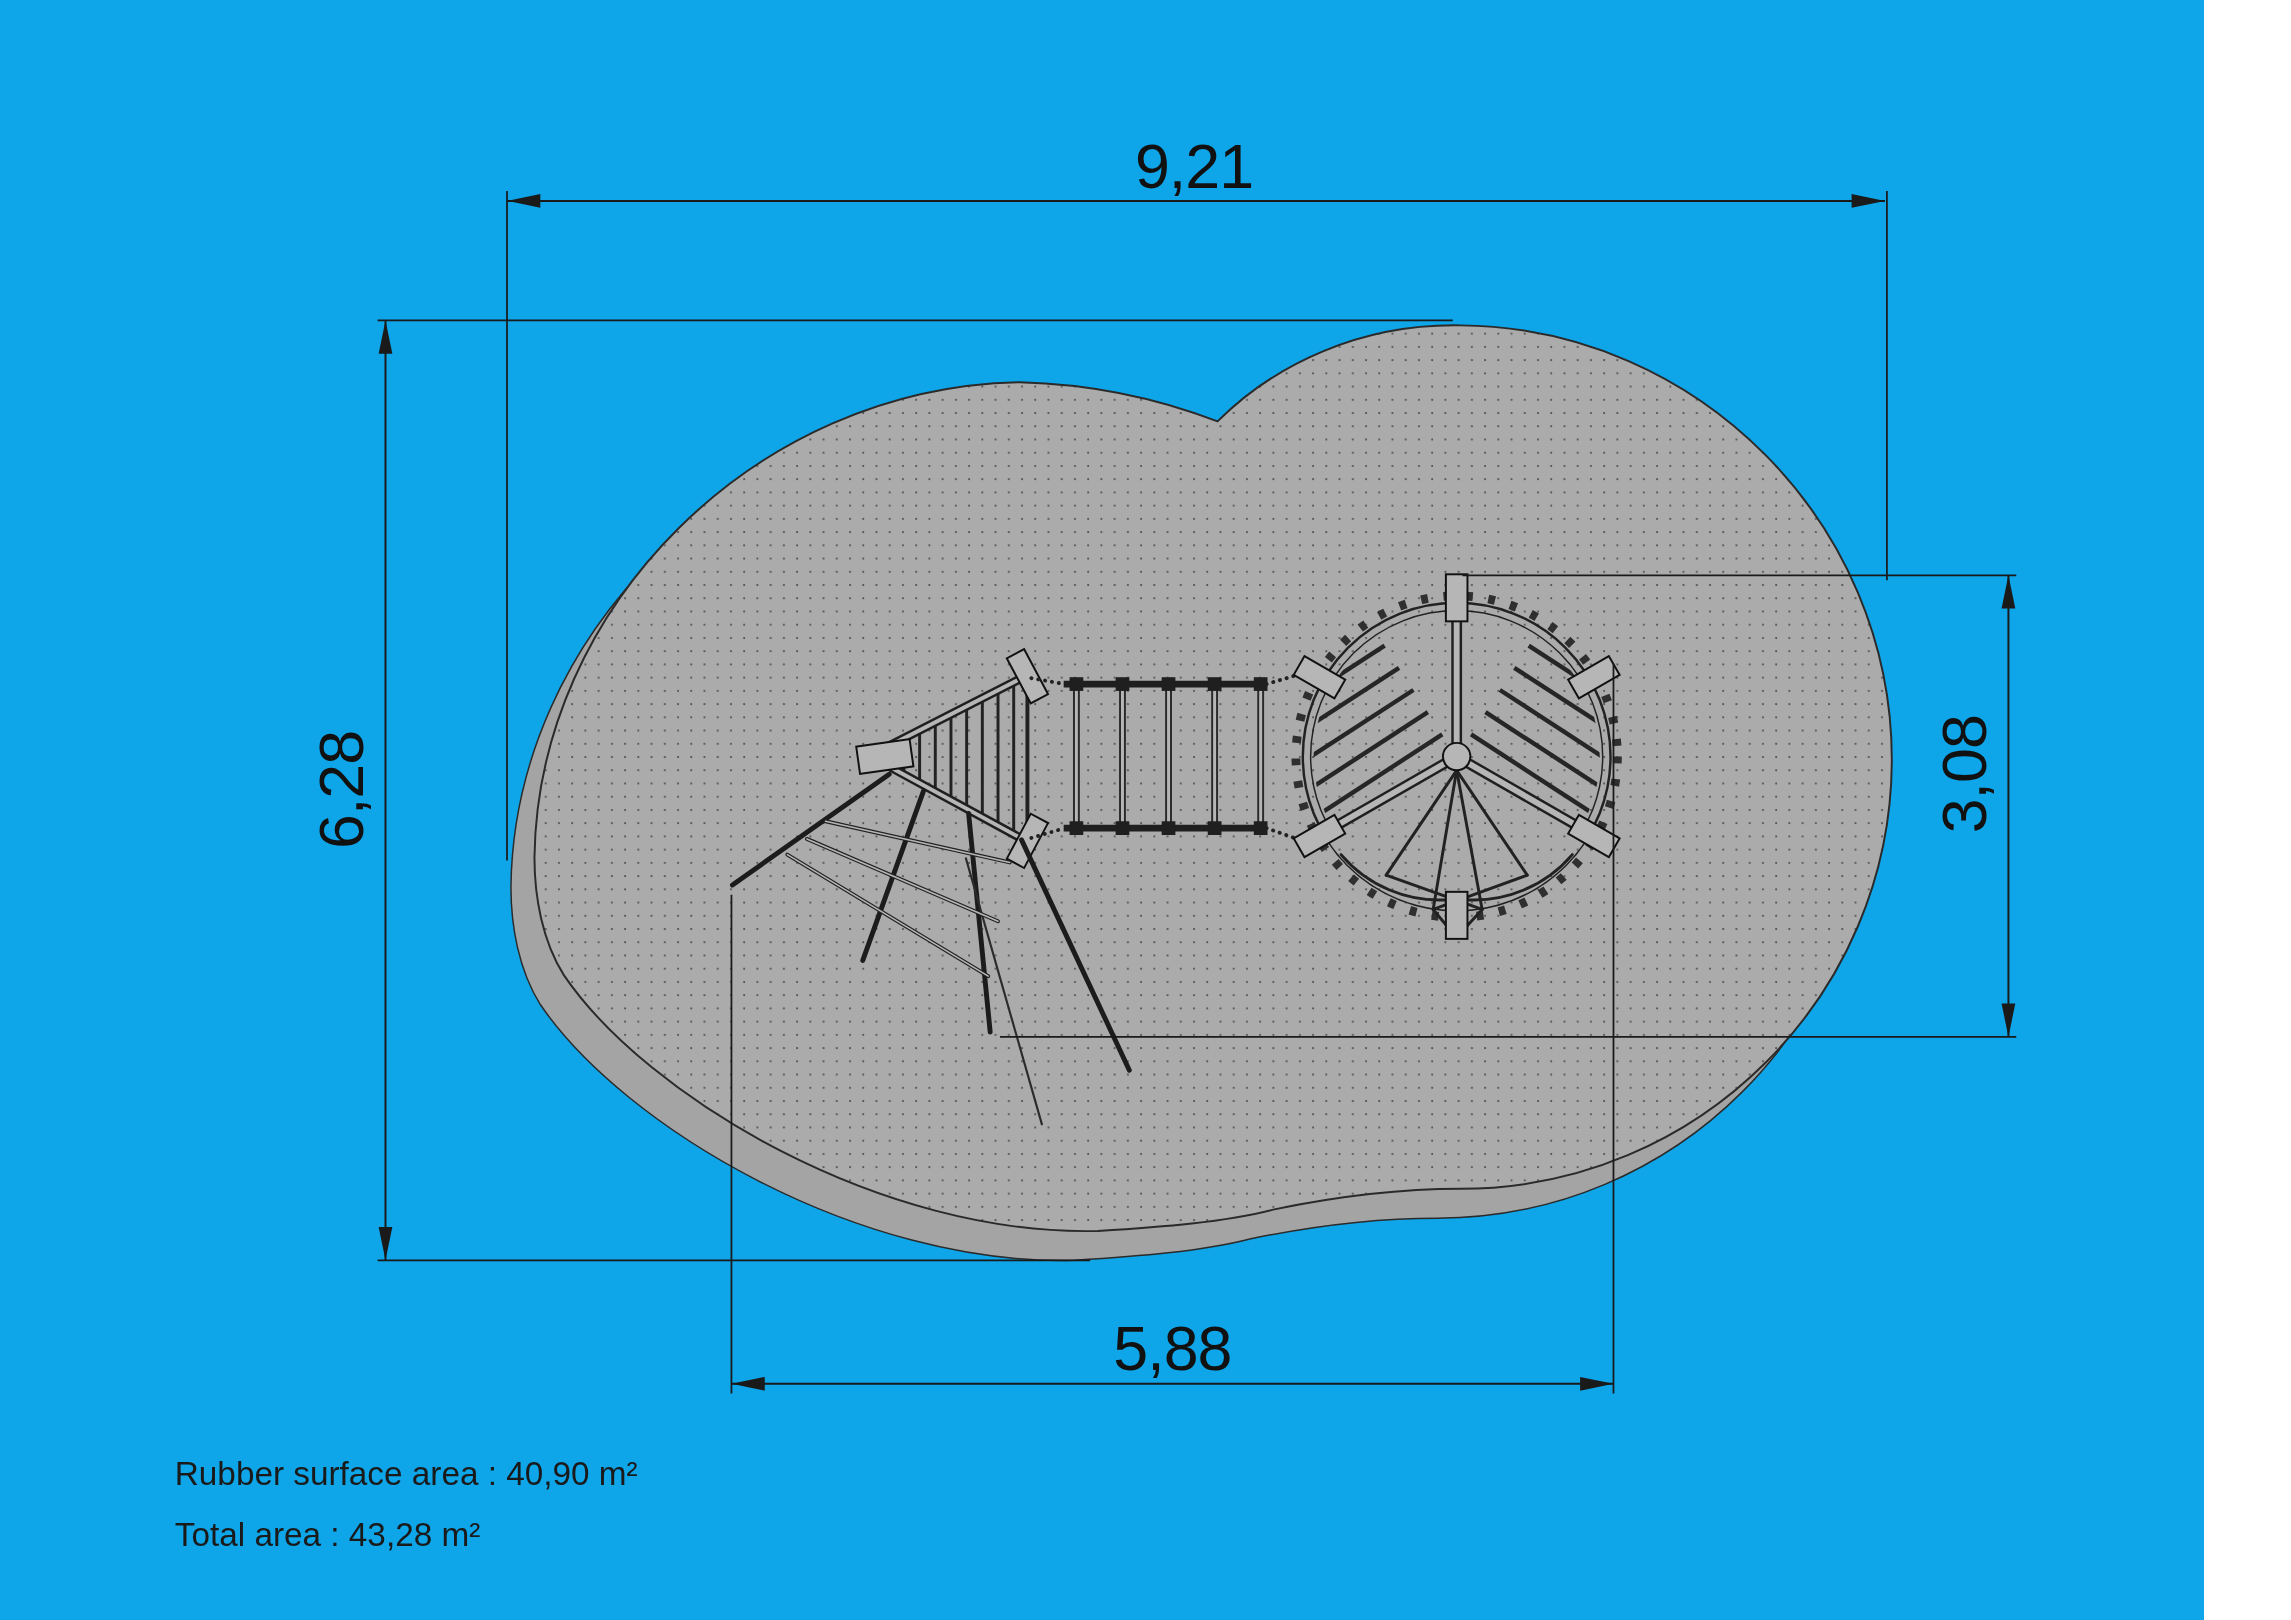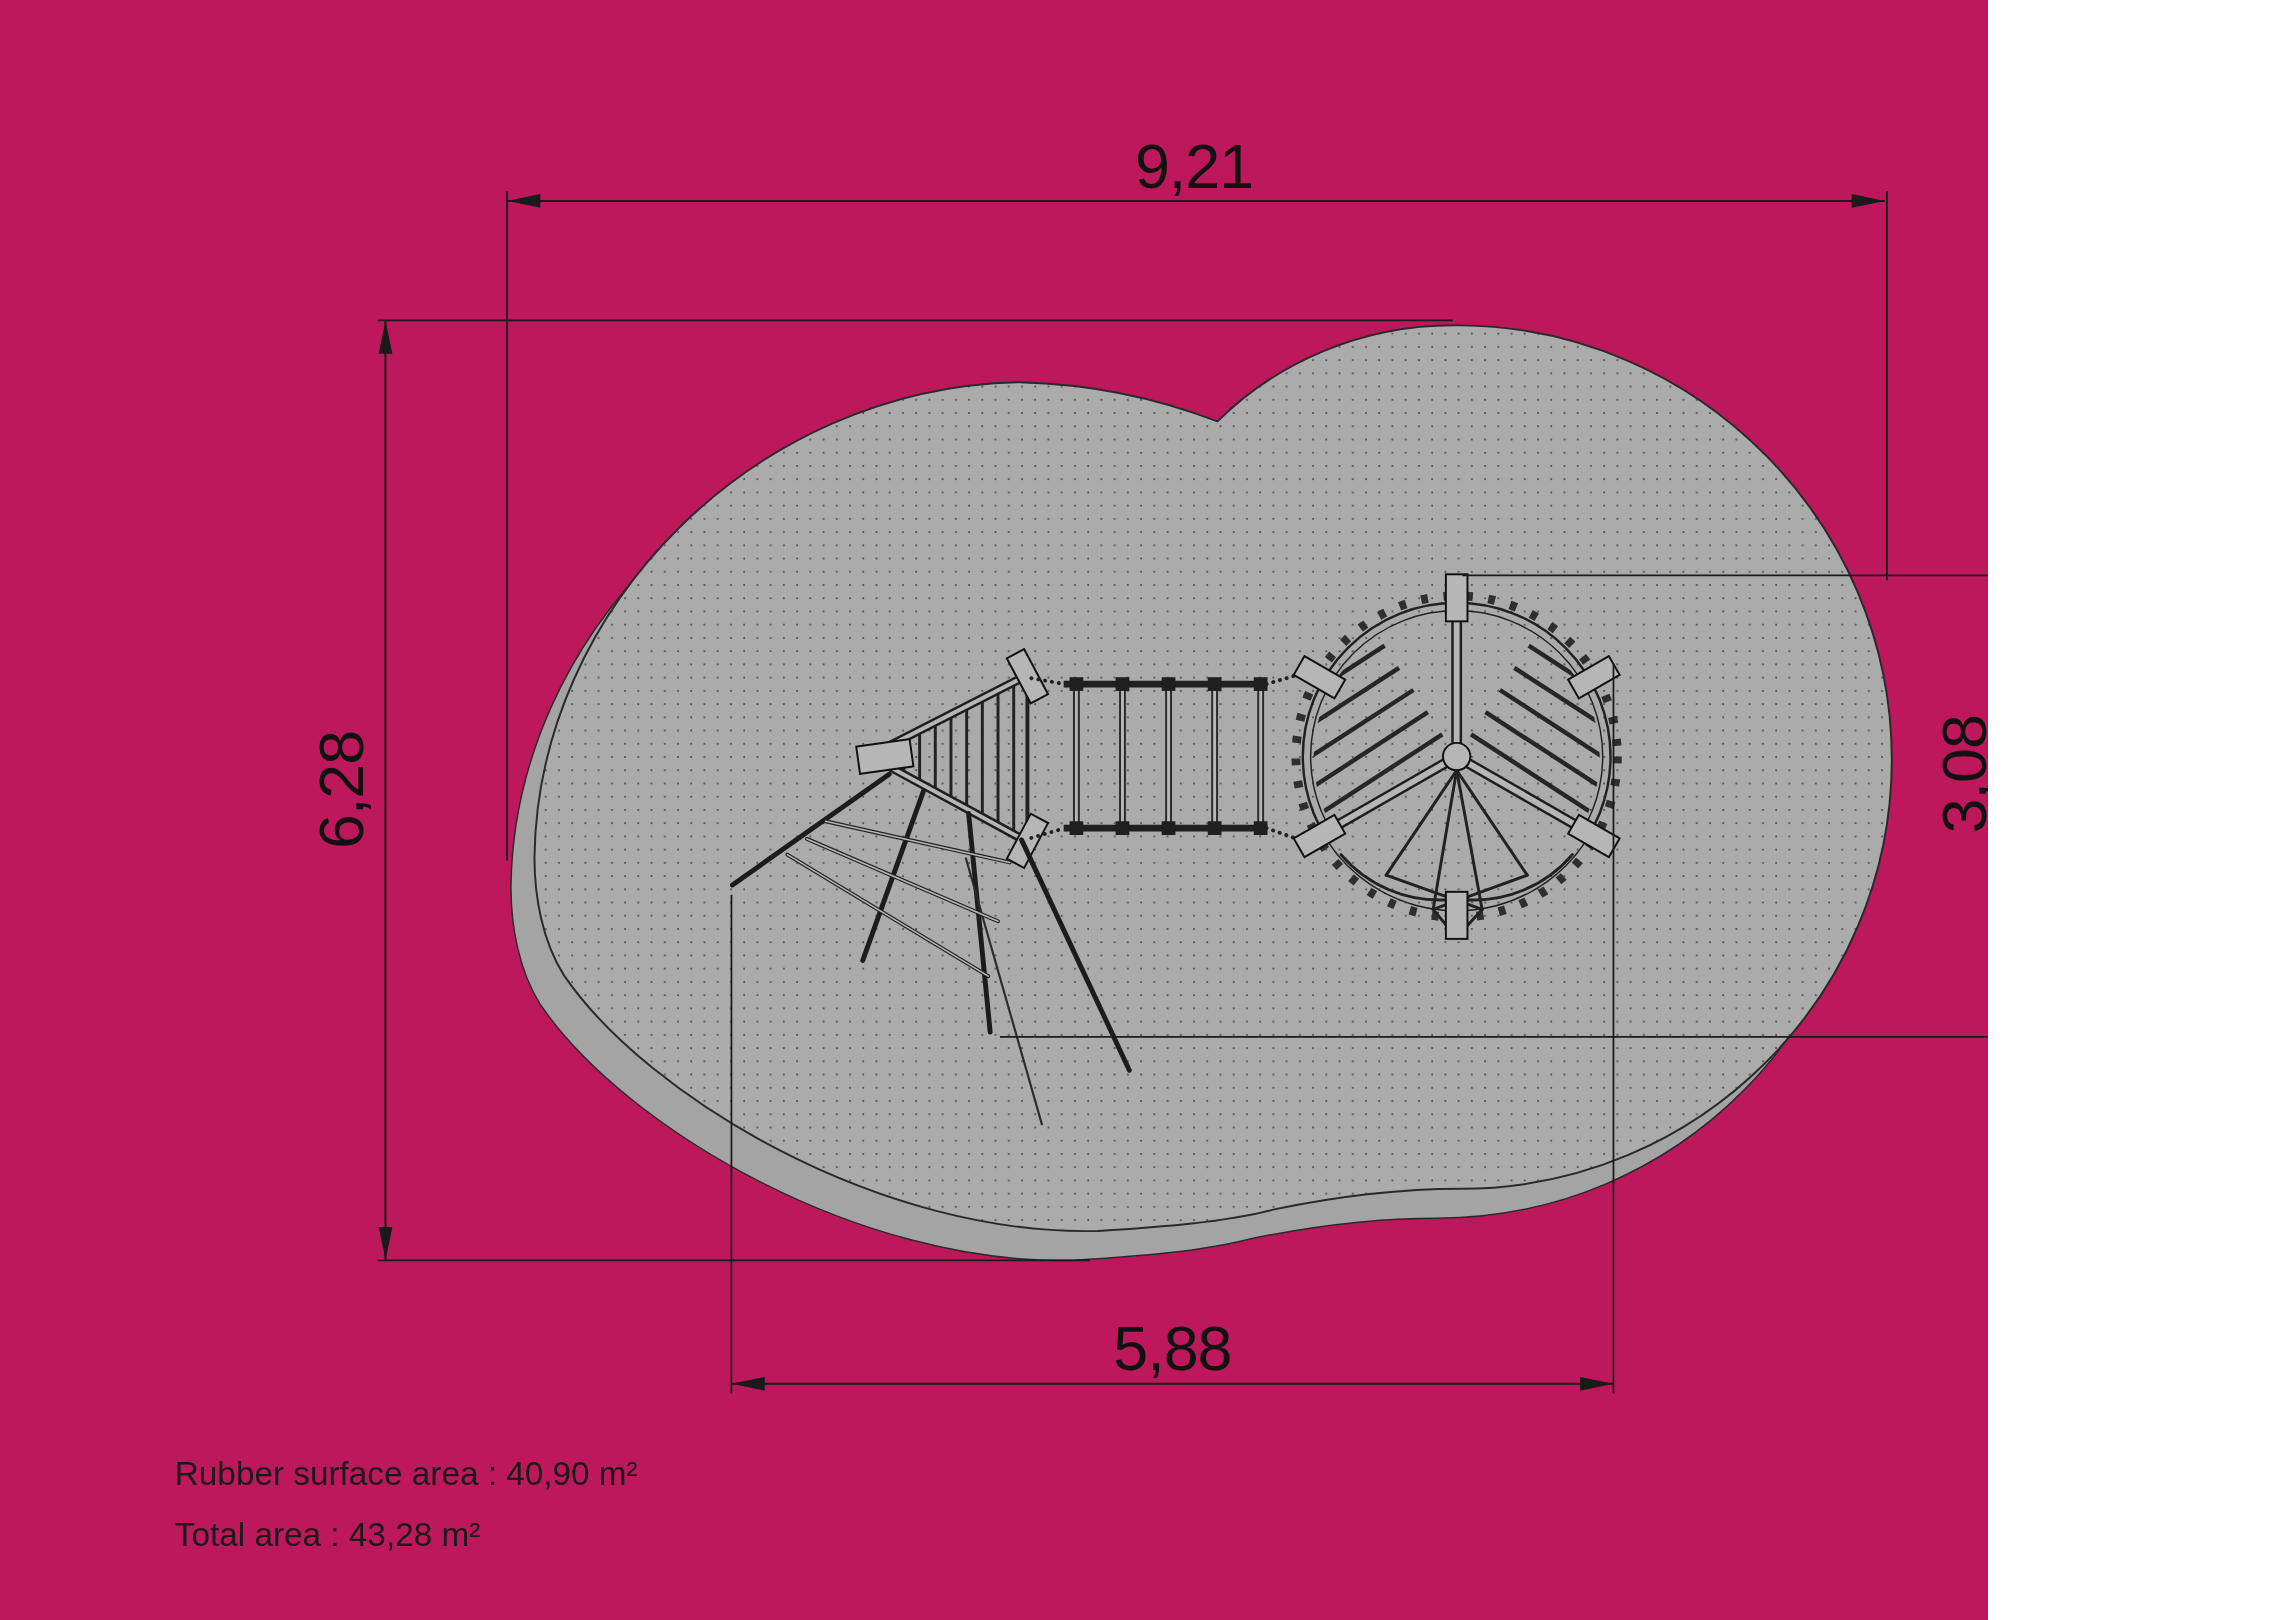--- a/index.html
+++ b/index.html
@@ -1,16 +1,16 @@
 <!DOCTYPE html>
 <html><head>
 <meta charset="utf-8">
 <style>
   html,body{margin:0;padding:0;background:#ffffff;}
-  .stage{position:relative;width:1988px;height:1620px;background:#be185d;overflow:hidden;}
+  .stage{position:relative;width:2204px;height:1620px;background:#0ea5e9;overflow:hidden;}
   svg{display:block;}
   .dim-label{font-family:"Liberation Sans",sans-serif;font-size:64px;fill:#111;letter-spacing:-1px;}
   .note-label{font-family:"Liberation Sans",sans-serif;font-size:34px;fill:#1a1a1a;letter-spacing:0px;}
   .thinline{stroke:#1a1a1a;stroke-width:1.8;fill:none;}
   .dimline{stroke:#1a1a1a;stroke-width:2;fill:none;}
   .arrow{fill:#1a1a1a;stroke:none;}
   .rail-dark{stroke:#1f1f1f;stroke-width:9;fill:none;stroke-linecap:round;}
   .rail-light{stroke:#b6b6b6;stroke-width:4;fill:none;stroke-linecap:round;}
   .rung{stroke:#222;stroke-width:3;fill:none;}
   .warp{stroke:#1c1c1c;stroke-width:5;fill:none;stroke-linecap:round;}

